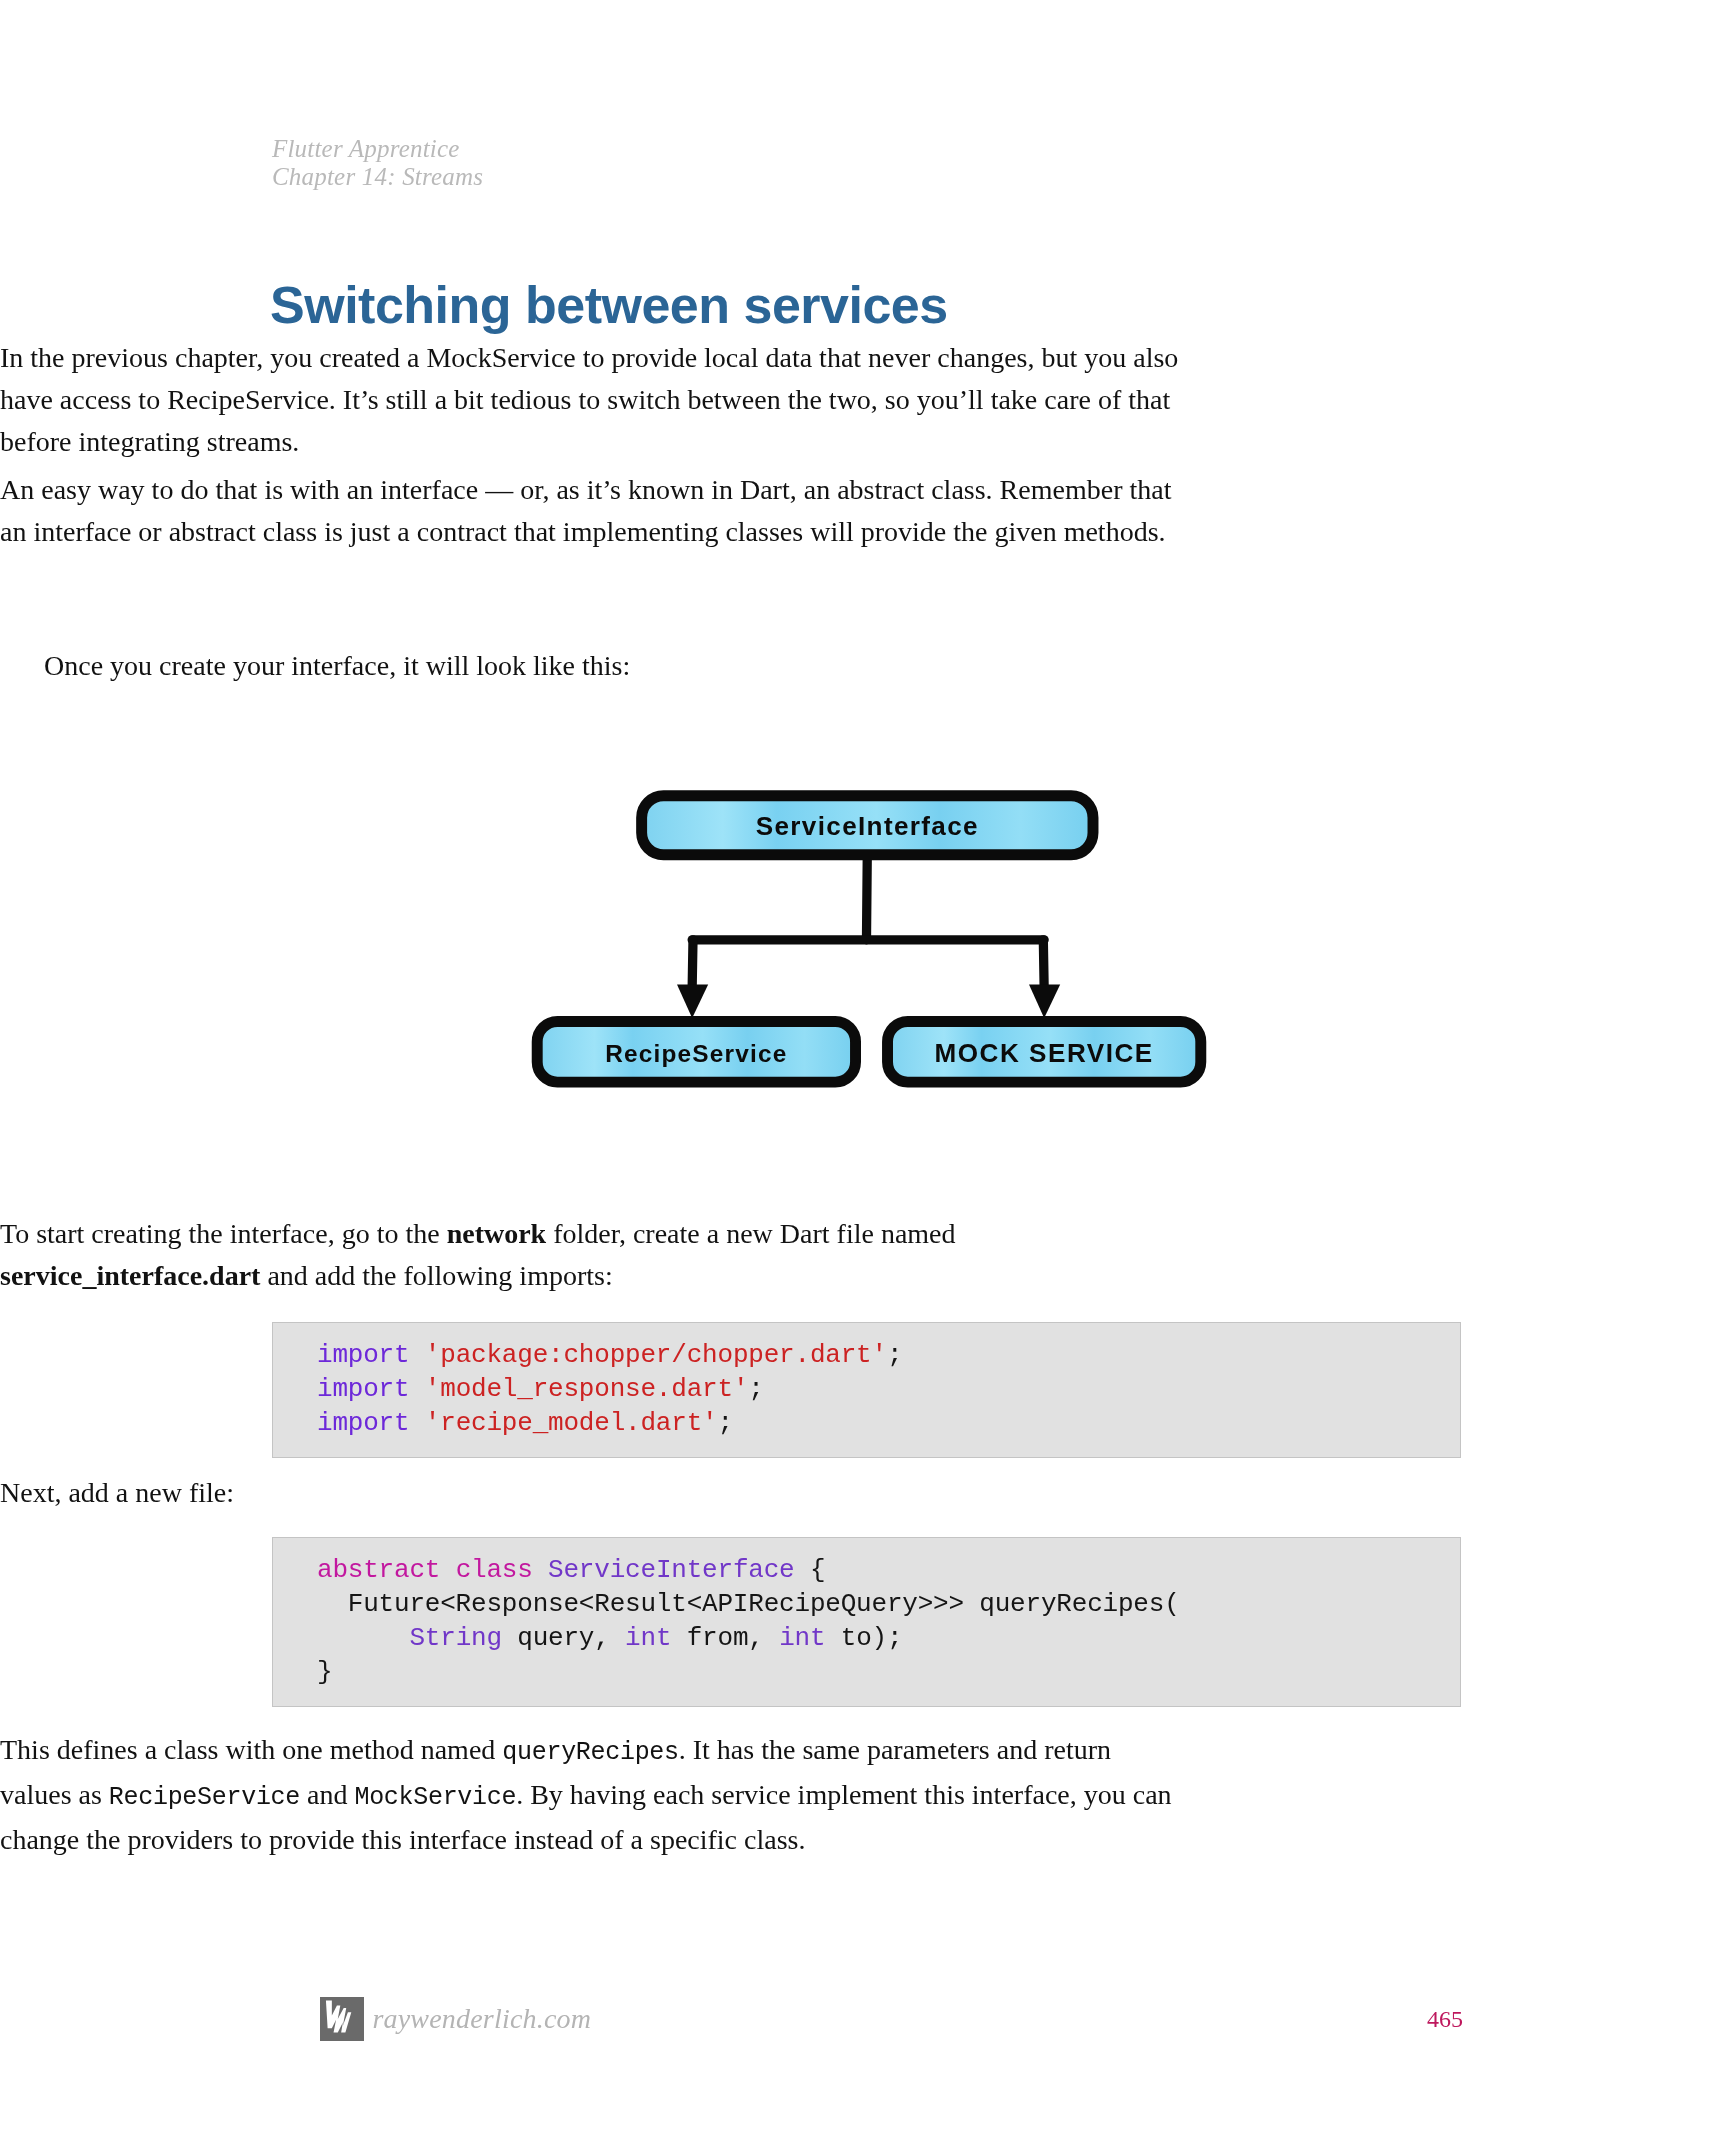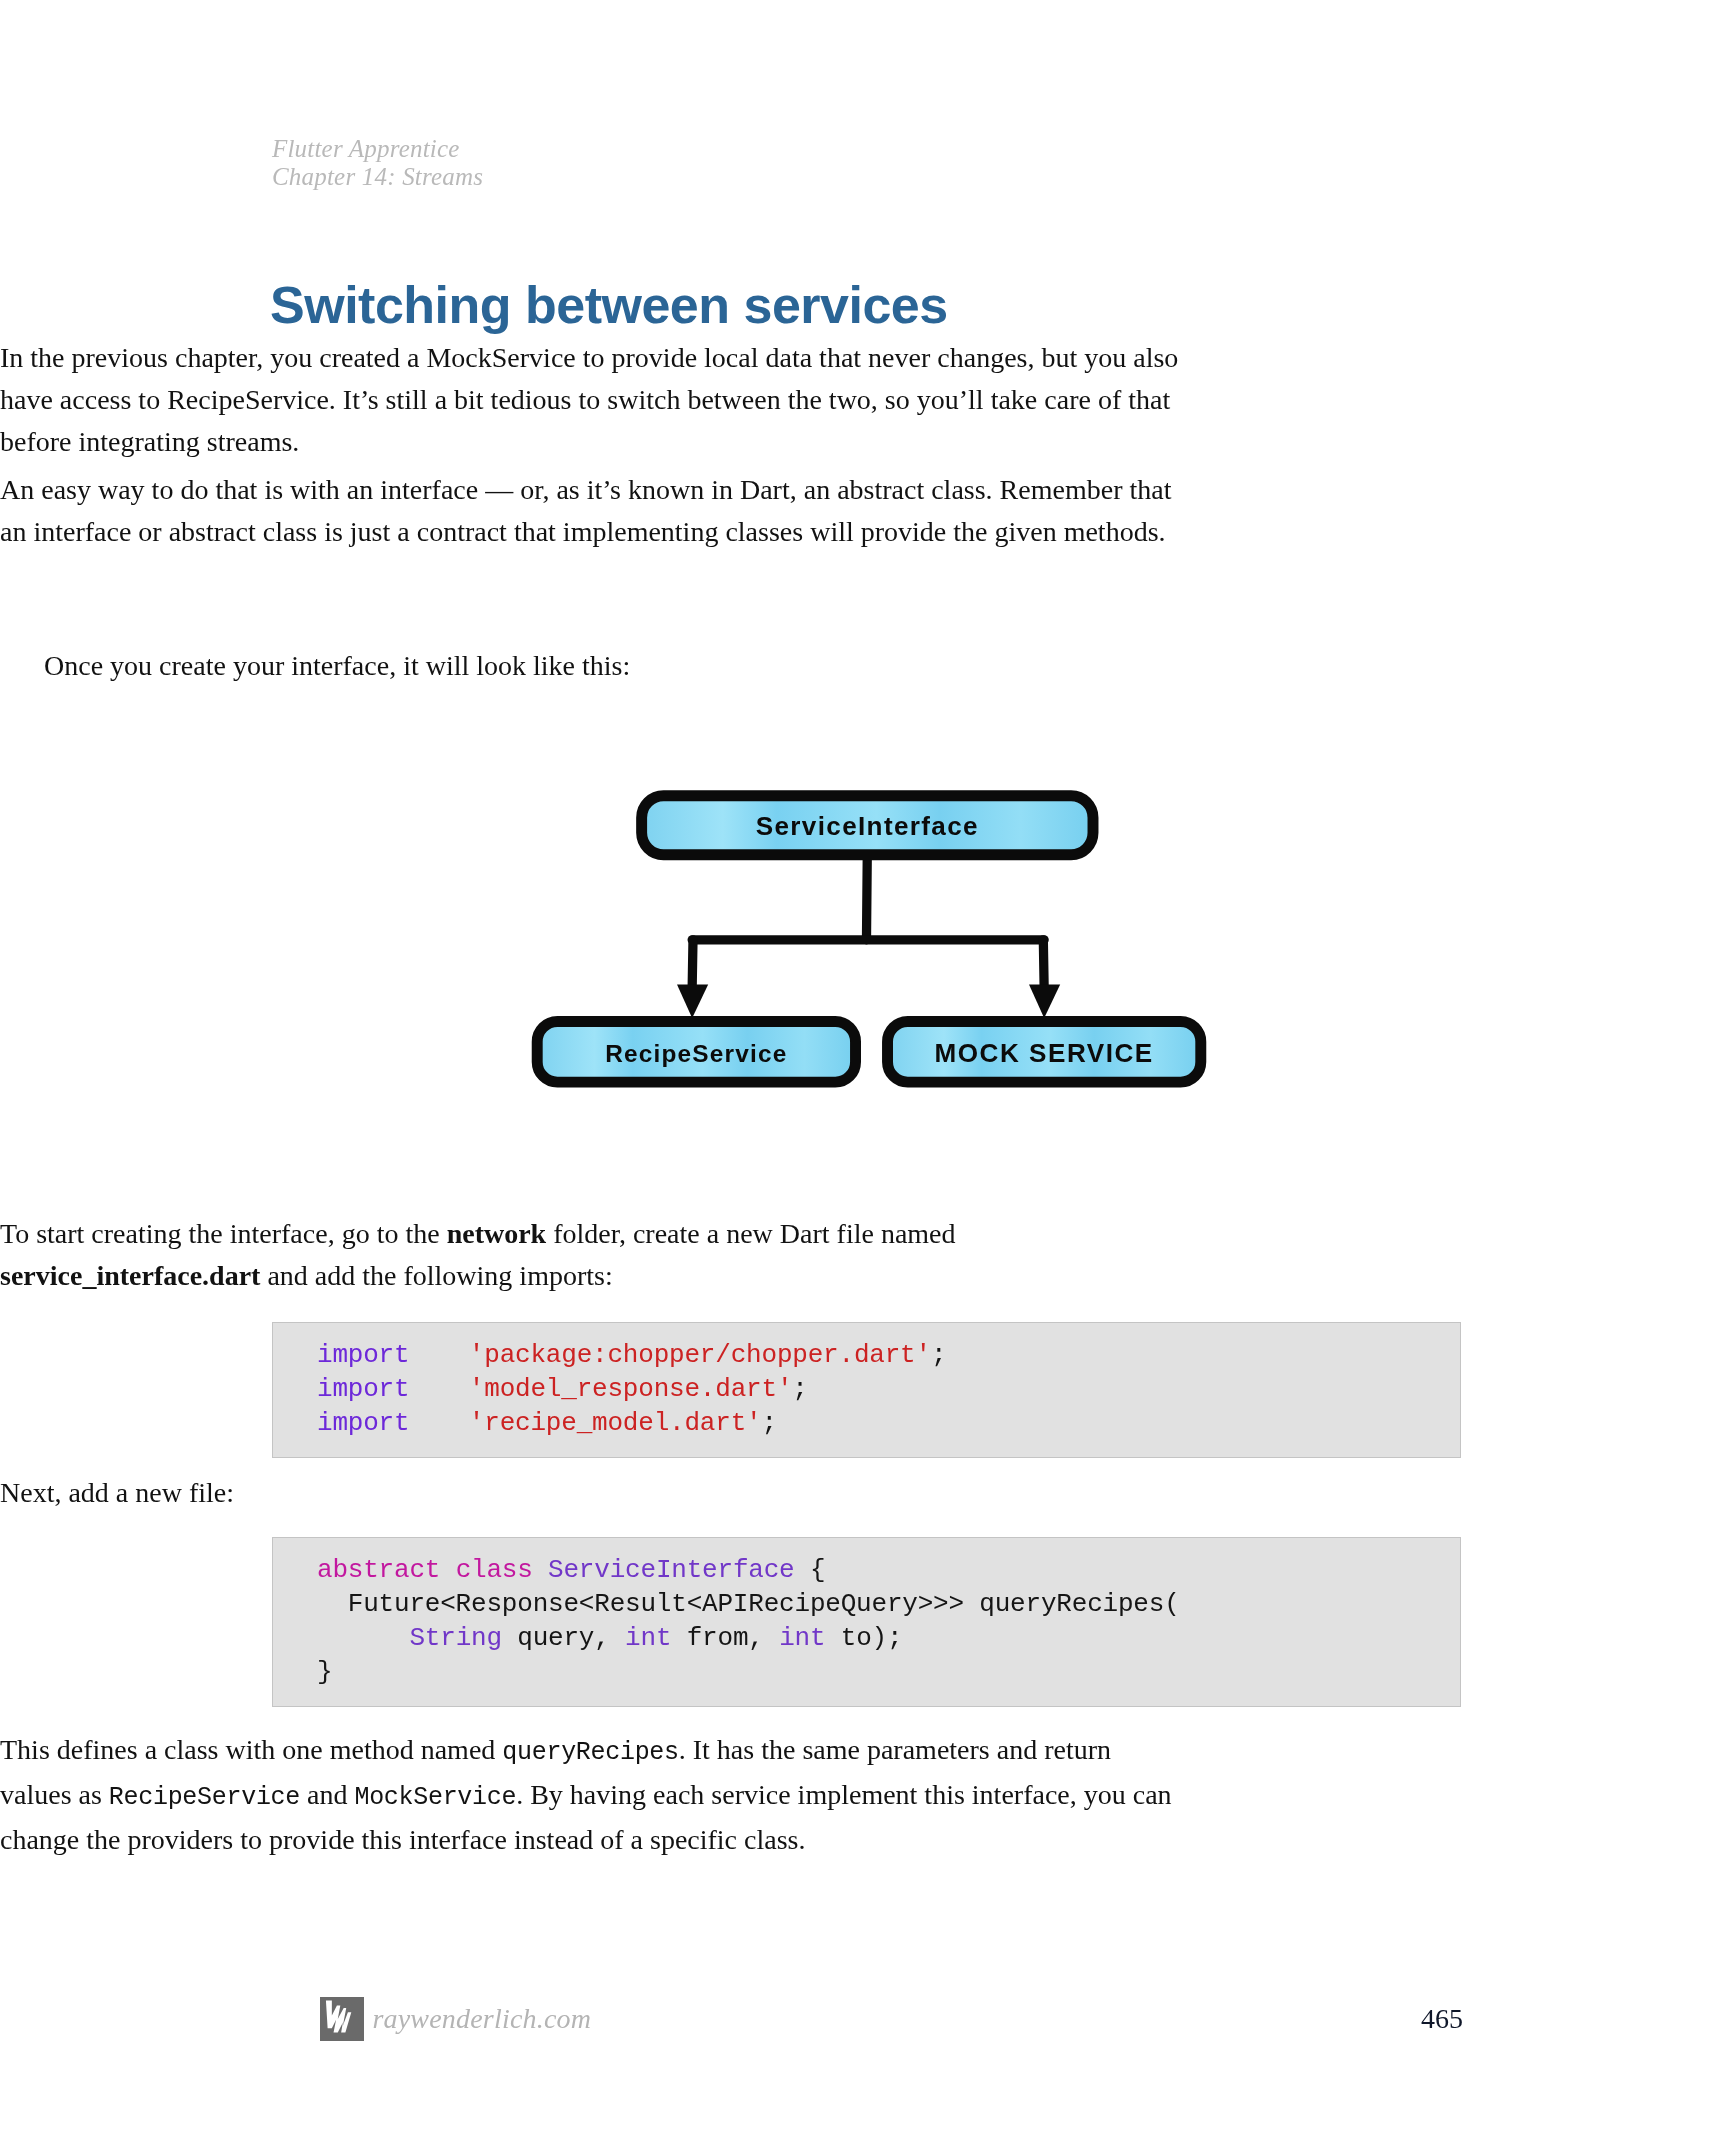--- a/index.html
+++ b/index.html
@@ -89,21 +89,21 @@
     margin: 0;
     padding: 0 0 0 44px;
     font-family: "Liberation Mono", monospace;
     font-size: 26px;
     line-height: 34px;
     color: #151515;
     white-space: pre;
     letter-spacing: -0.2px;
   }
   .kw-import  { color: #6d28d9; }   
-  .str        { color: #cc2222; margin-left: 44px; }   
+  .str        { color: #cc2222; }   
   .kw         { color: #c2189f; }   
   .type       { color: #7137c8; }   
   .plain      { color: #151515; }
 
   
   .diagram {
     position: absolute;
     left: 523px;
     top: 784px;
     width: 692px;
@@ -134,22 +134,22 @@
   }
   .brand-text {
     font-family: "Liberation Serif", serif;
     font-style: italic;
     font-size: 28px;
     color: #b4b4b4;
     letter-spacing: 0.2px;
   }
   .pageno {
     font-family: "Liberation Serif", serif;
-    font-size: 28px;
-    color: #0f172a;
+    font-size: 24px;
+    color: #be185d;
   }
 </style>
 </head>
 <body>
 
 <div class="page">
 
   <div class="runhead">
     <span>Flutter Apprentice</span>
     <span>Chapter 14: Streams</span>

